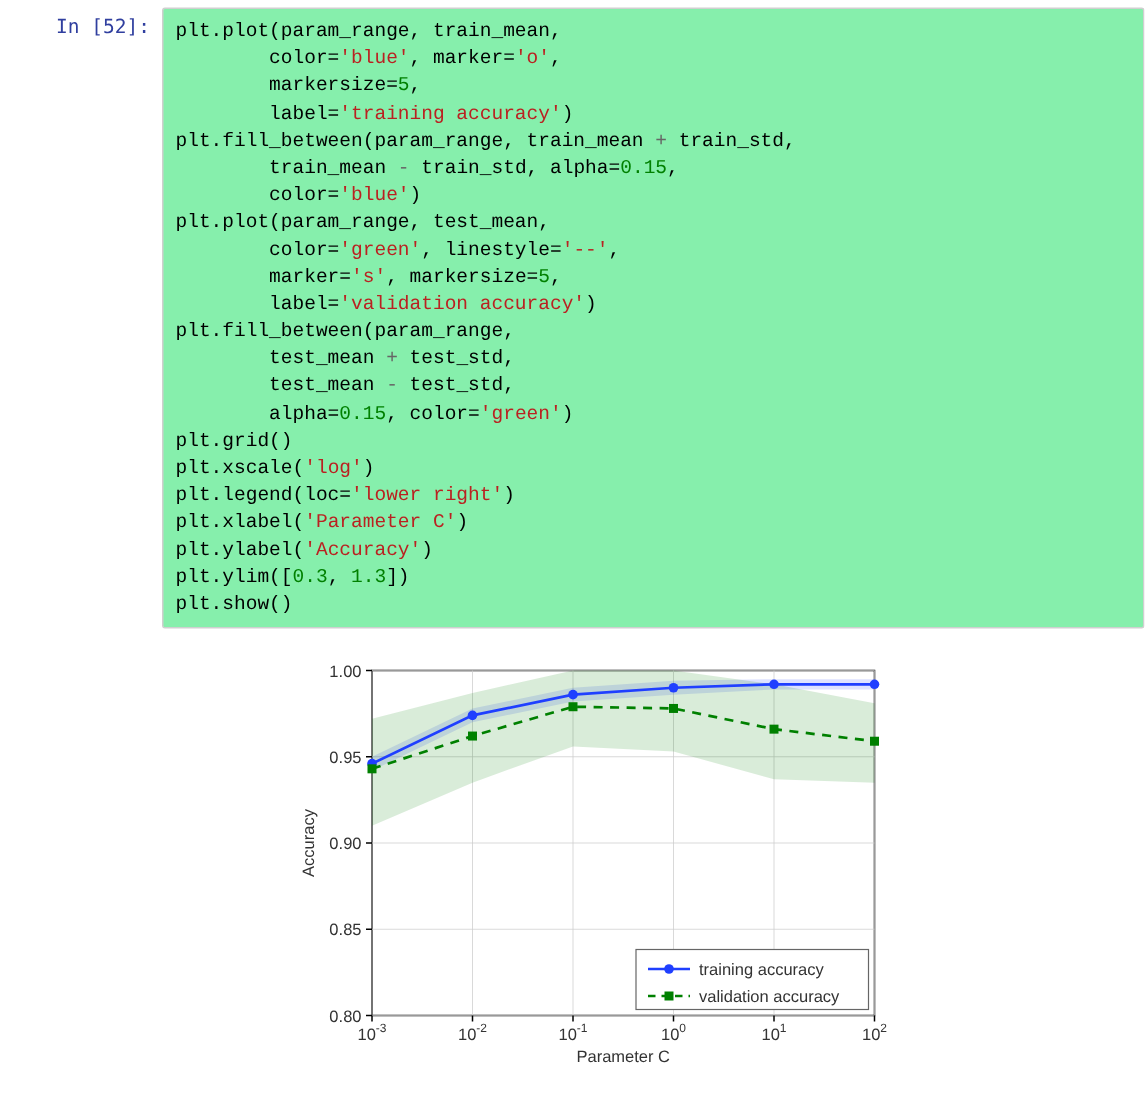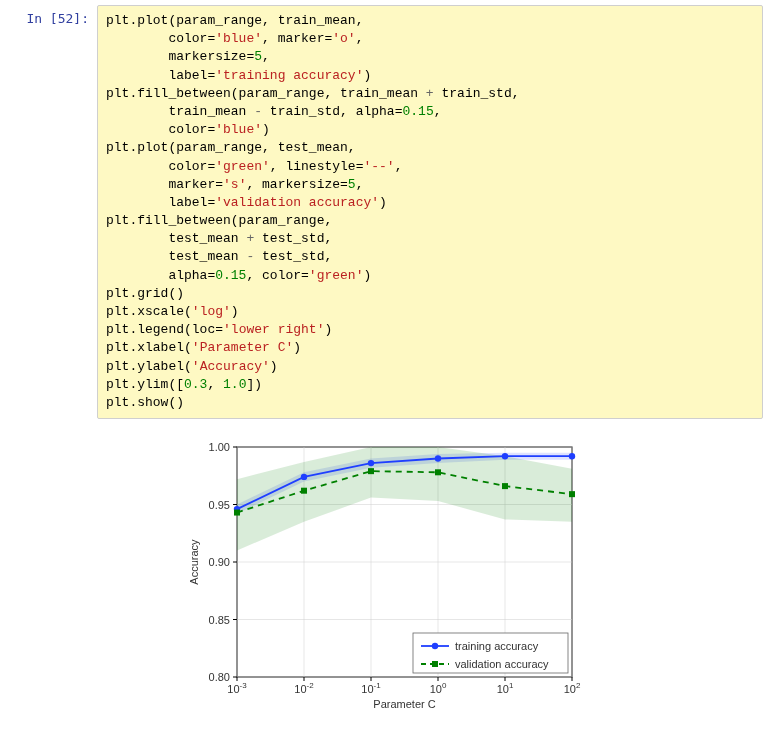--- a/index.html
+++ b/index.html
@@ -11,28 +11,28 @@
       width: 763px;
     }
     .cell {
       display: flex;
       margin-top: 5px;
     }
     .prompt {
       width: 85px;
       flex-shrink: 0;
       text-align: right;
-      padding: 6px 8px 0 4px;
+      padding: 6px 8px 0 15px;
       font-family: monospace;
       font-size: 13px;
       color: #303F9F;
     }
     .input-area {
       flex: 1;
-      background: #fef9c3;
+      background: #86efac;
       border: 1px solid #cfcfcf;
       border-radius: 2px;
       padding: 6px 8px;
       font-family: "Courier New", monospace;
       font-size: 13px;
       line-height: 1.4;
       white-space: pre;
       overflow: hidden;
     }
     .output-area {
@@ -75,21 +75,21 @@
         label=<span class="s">'validation accuracy'</span>)
 plt.fill_between(param_range,
         test_mean <span class="op">+</span> test_std,
         test_mean <span class="op">-</span> test_std,
         alpha=<span class="n">0.15</span>, color=<span class="s">'green'</span>)
 plt.grid()
 plt.xscale(<span class="s">'log'</span>)
 plt.legend(loc=<span class="s">'lower right'</span>)
 plt.xlabel(<span class="s">'Parameter C'</span>)
 plt.ylabel(<span class="s">'Accuracy'</span>)
-plt.ylim([<span class="n">0.3</span>, <span class="n">1.0</span>])
+plt.ylim([<span class="n">0.3</span>, <span class="n">1.3</span>])
 plt.show()</div>
 </div>
 
 <div class="cell">
   <div class="prompt"></div>
   <div class="output-area">
     <div class="chart-wrap">
       <svg id="chart-svg" width="405" height="275">
           <rect x="55" y="10" width="335" height="230" fill="none" stroke="#000" stroke-width="1"></rect>
           <line x1="55" y1="10" x2="55" y2="240" class="grid-line"></line>

